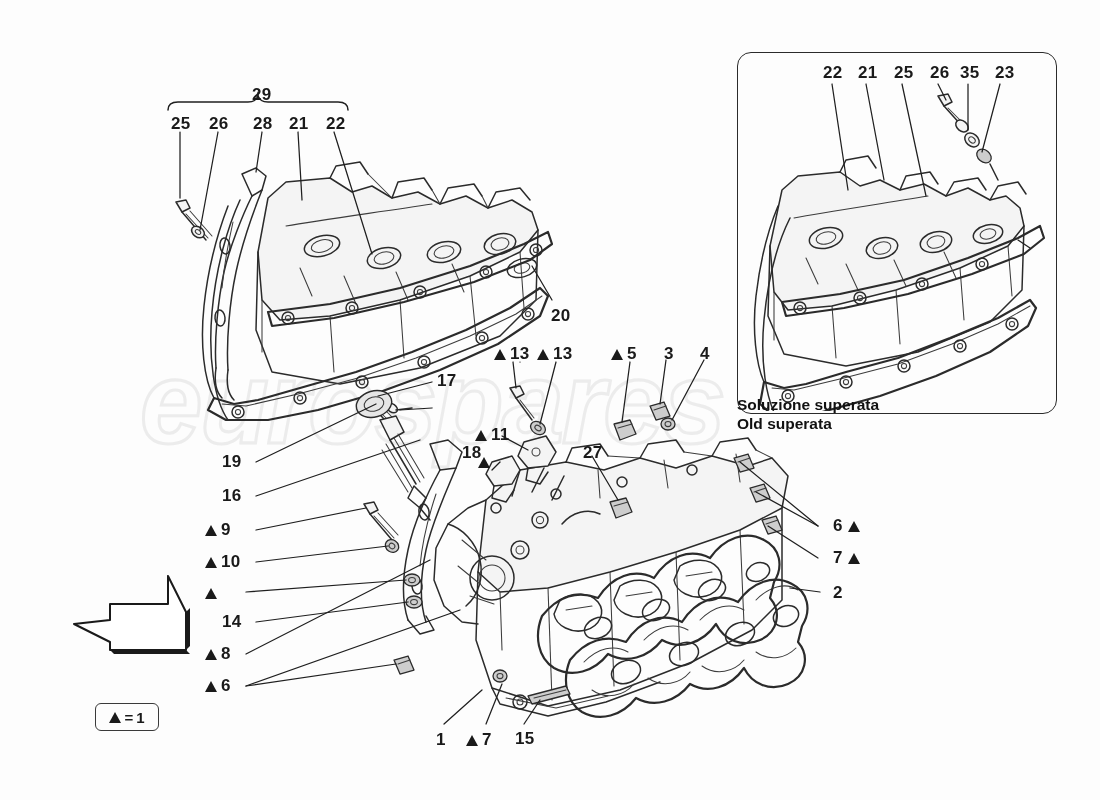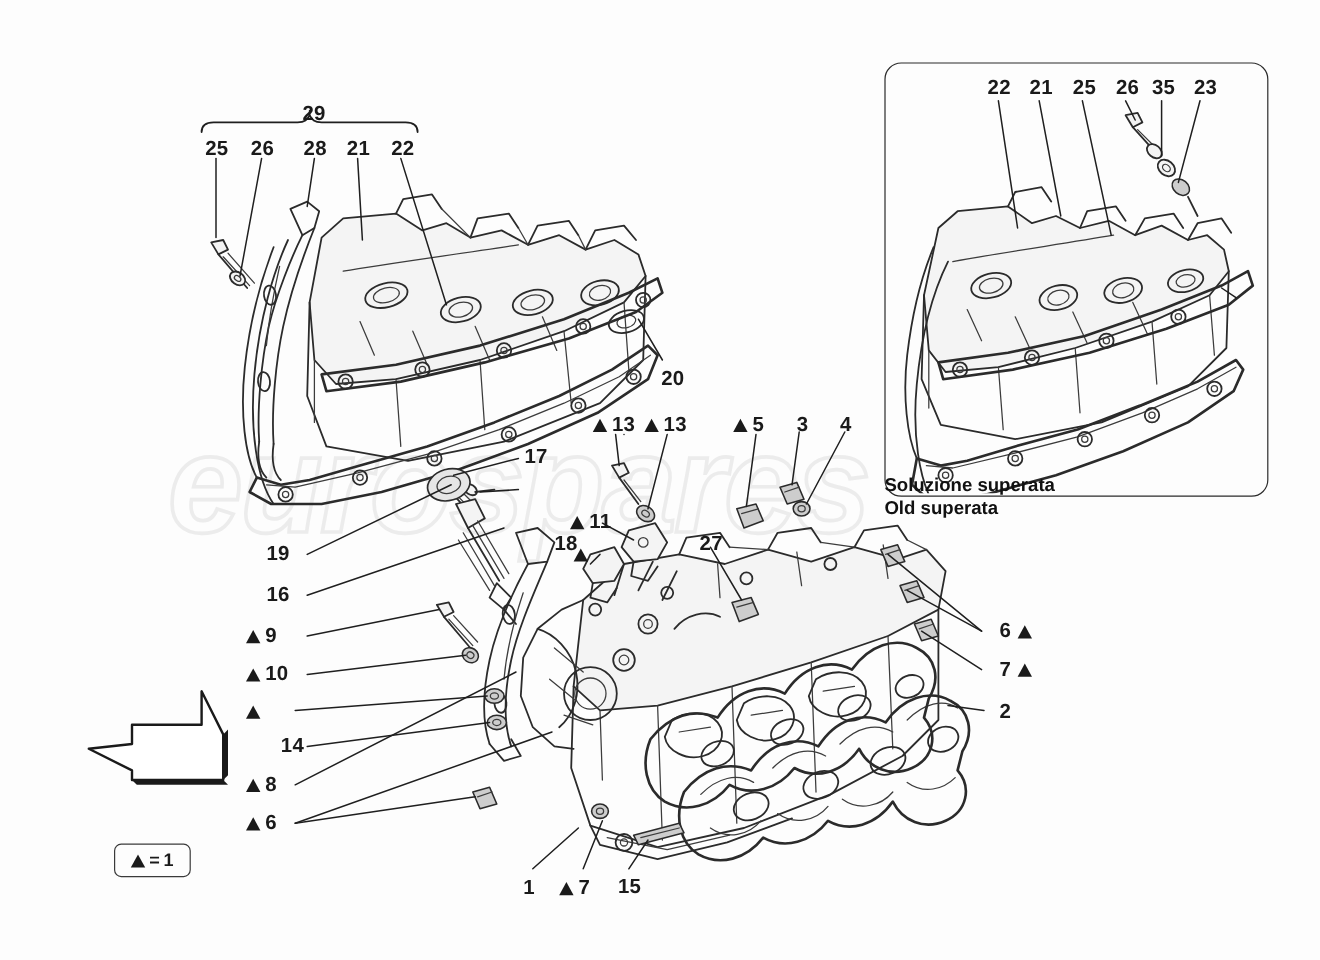--- a/index.html
+++ b/index.html
@@ -564,21 +564,21 @@
     <div class="lbl" style="left:222px;top:487px;">16</div>
     <div class="lbl" style="left:205px;top:521px;">
       <span class="tri pre"></span><span>9</span>
     </div>
     <div class="lbl" style="left:205px;top:553px;">
       <span class="tri pre"></span><span>10</span>
     </div>
     <div class="lbl" style="left:205px;top:584px;">
       <span class="tri"></span>
     </div>
-    <div class="lbl" style="left:222px;top:613px;margin-left:12px;">14</div>
+    <div class="lbl" style="left:222px;top:613px;">14</div>
     <div class="lbl" style="left:205px;top:645px;">
       <span class="tri pre"></span><span>8</span>
     </div>
     <div class="lbl" style="left:205px;top:677px;">
       <span class="tri pre"></span><span>6</span>
     </div>
 
     <div class="lbl" style="left:833px;top:517px;">
       <span>6</span><span class="tri post"></span>
     </div>

